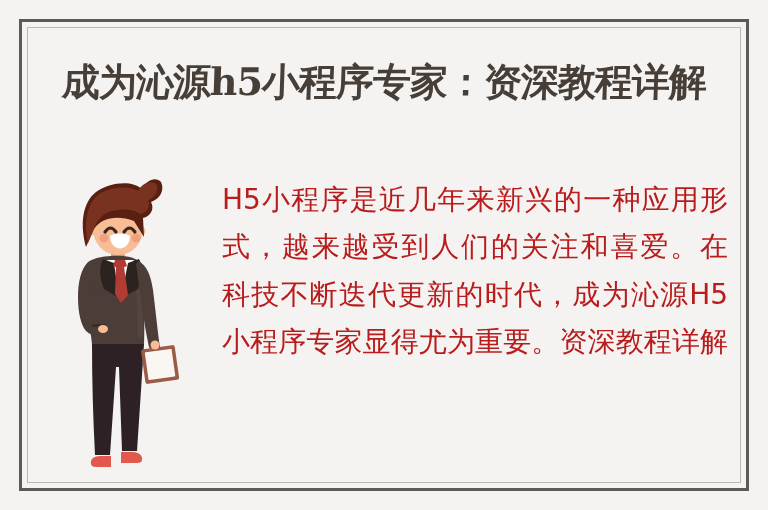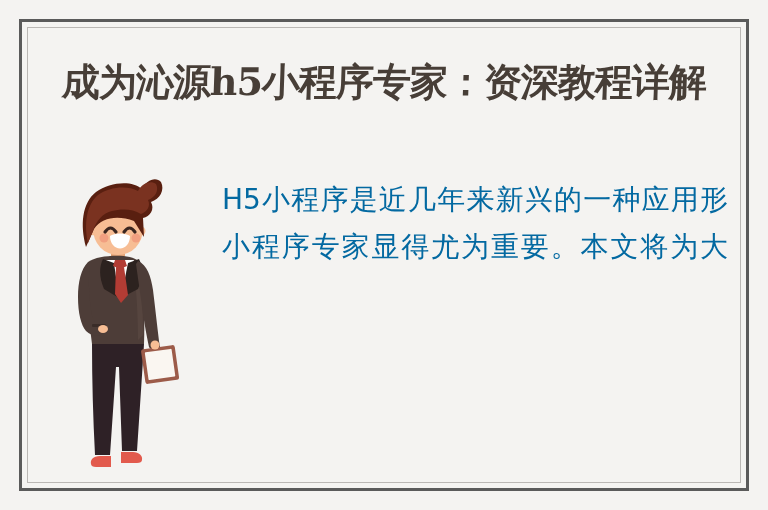--- a/index.html
+++ b/index.html
@@ -28,21 +28,21 @@
     letter-spacing:-1px;
     color:#473e37;
     transform:skewX(-2deg);
   }
   .illustration{
     position:absolute;left:48px;top:145px;width:160px;height:330px;
   }
   .illustration svg{display:block;width:160px;height:330px;}
   .article{
     position:absolute;left:222px;top:176px;width:506px;
-    color:#0369a1;
+    color:#b91c1c;
     font-size:28px;
   }
   .article .line{
     height:47.3px;line-height:47.3px;
     text-align:justify;
     text-align-last:justify;
     text-justify:inter-character;
     overflow:hidden;
   }
 </style>
@@ -110,16 +110,18 @@
         <rect x="95" y="202" width="34" height="35" rx="2.5" fill="#9c5b49"></rect>
         <rect x="98.5" y="205.5" width="27" height="28" rx="1" fill="#faf6f1"></rect>
       </g>
 
       <circle cx="107" cy="200" r="4.5" fill="#f7bd94"></circle>
     </svg>
   </div>
 
   <div class="article">
     <div class="line">H5小程序是近几年来新兴的一种应用形</div>
-    <div class="line">小程序专家显得尤为重要。本文将为大</div>
+    <div class="line">式，越来越受到人们的关注和喜爱。在</div>
+    <div class="line">科技不断迭代更新的时代，成为沁源H5</div>
+    <div class="line">小程序专家显得尤为重要。资深教程详解</div>
   </div>
 
 </div>
 
 </body></html>

